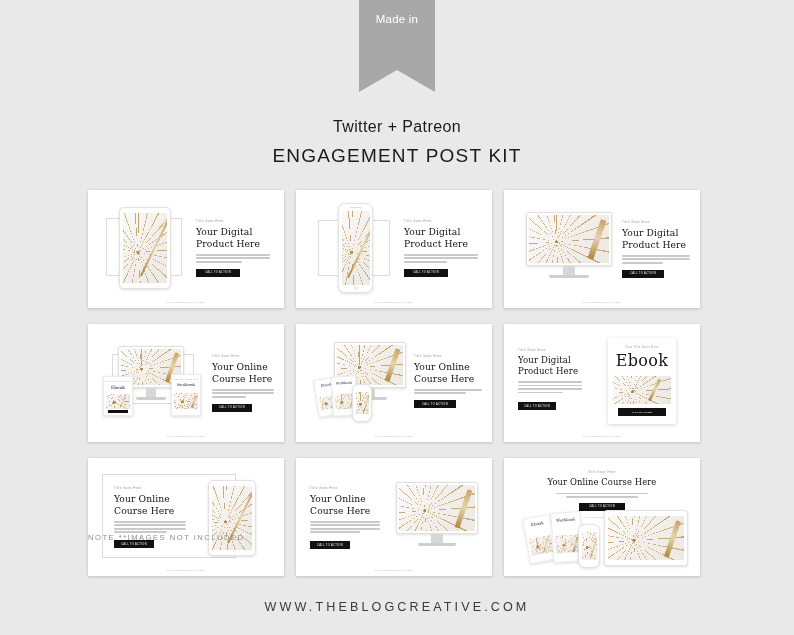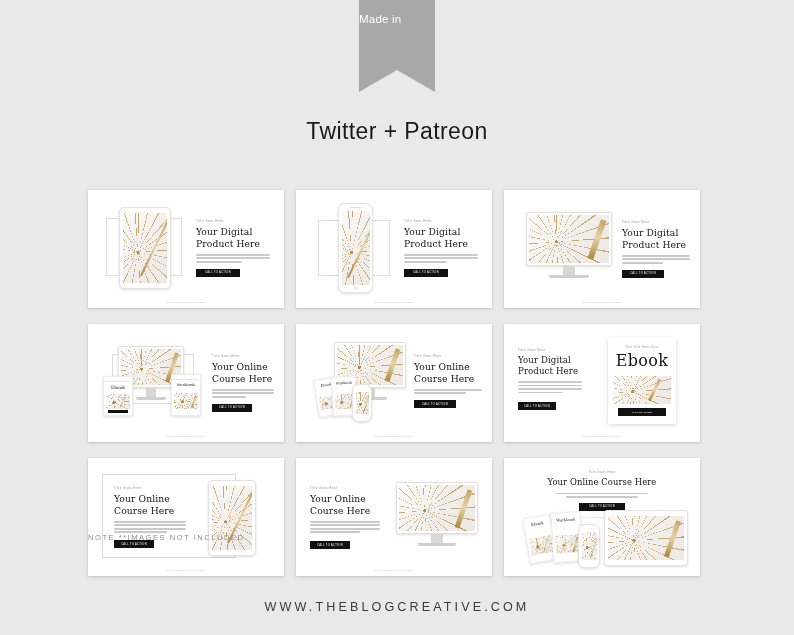--- a/index.html
+++ b/index.html
@@ -11,33 +11,33 @@
   }
   .page { position: relative; width: 794px; height: 635px; }
 
   
   .ribbon {
     position: absolute; left: 359px; top: 0;
     width: 76px; height: 92px;
     background: #a8a8a8;
     clip-path: polygon(0 0, 100% 0, 100% 100%, 50% 76%, 0 100%);
     display: flex; flex-direction: column;
-    align-items: flex-start; justify-content: flex-start;
+    align-items: center; justify-content: flex-start;
     padding-top: 13px;
   }
   .ribbon-made { color: #fff; font-size: 11.5px; letter-spacing: .2px; }
   .ribbon-canva {
     color: #fff; font-size: 24px; margin-top: 3px;
     font-family: "DejaVu Serif", serif; font-style: italic; font-weight: 700;
     letter-spacing: .4px;
   }
 
   
   .title-wrap { position: absolute; top: 118px; left: 0; width: 794px; text-align: center; }
-  .title-1 { font-size: 23px; color: #1b1b1b; letter-spacing: .4px; font-weight: 400; }
+  .title-1 { font-size: 16px; color: #1b1b1b; letter-spacing: .4px; font-weight: 400; }
   .title-2 { font-size: 19px; color: #1b1b1b; letter-spacing: 1.2px; margin-top: 9px; font-weight: 400; }
 
   
   .grid {
     position: absolute; left: 88px; top: 190px;
     width: 618px;
     display: grid;
     grid-template-columns: repeat(3, 196px);
     grid-template-rows: repeat(3, 118px);
     gap: 16px 12px;
@@ -190,20 +190,21 @@
 <body>
 
 <div class="page">
 
   <div class="ribbon">
     <div class="ribbon-made">Made in</div>
   </div>
 
   <div class="title-wrap">
     <div class="title-1">Twitter + Patreon</div>
+    <div class="title-2">ENGAGEMENT POST KIT</div>
   </div>
 
   <div class="grid">
 
     <div class="card">
       <div class="outline-rect" style="left:18px;top:28px;width:76px;height:58px;"></div>
       <div class="tablet" style="left:31px;top:17px;width:52px;height:82px;">
         <div class="scr img-art pens"></div>
       </div>
       <div class="txt" style="left:108px;top:29px;width:74px;">

